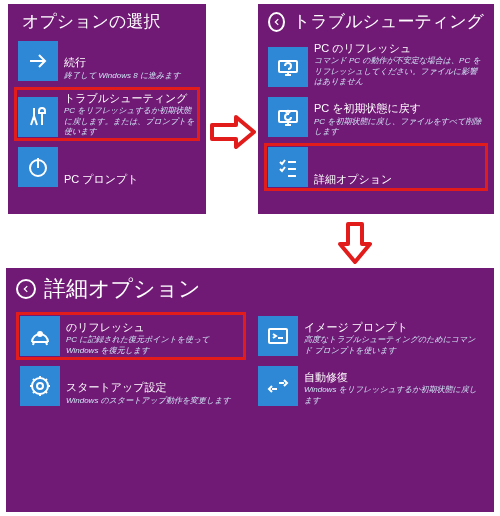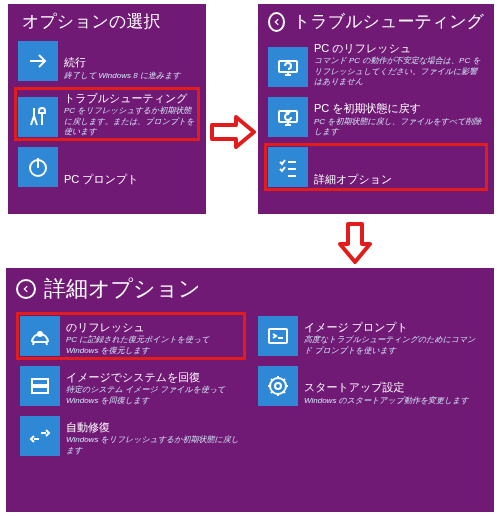--- a/index.html
+++ b/index.html
@@ -240,34 +240,20 @@
             <rect x="3" y="5" width="18" height="14" rx="1"></rect>
             <path d="M7 10l3 2-3 2M12 14h5"></path>
           </svg>
       </div>
       <div class="text">
         <div class="title">イメージ プロンプト</div>
         <div class="desc">高度なトラブルシューティングのためにコマンド プロンプトを使います</div>
       </div>
     </div>
 
-    <div class="tile">
-      <div class="icon">
-        <svg viewBox="0 0 24 24">
-            <rect x="4" y="5" width="16" height="6"></rect>
-            <rect x="4" y="13" width="16" height="6"></rect>
-            <path d="M12 11v2"></path>
-            <path d="M10 13l2-2 2 2"></path>
-          </svg>
-      </div>
-      <div class="text">
-        <div class="title">イメージでシステムを回復</div>
-        <div class="desc">特定のシステム イメージ ファイルを使って Windows を回復します</div>
-      </div>
-    </div>
 
     <div class="tile">
       <div class="icon">
         <svg viewBox="0 0 24 24">
             <circle cx="12" cy="12" r="8"></circle>
             <circle cx="12" cy="12" r="3"></circle>
             <path d="M12 2v3M12 19v3M2 12h3M19 12h3M5 5l2 2M17 17l2 2M5 19l2-2M17 7l2-2"></path>
           </svg>
       </div>
       <div class="text">

